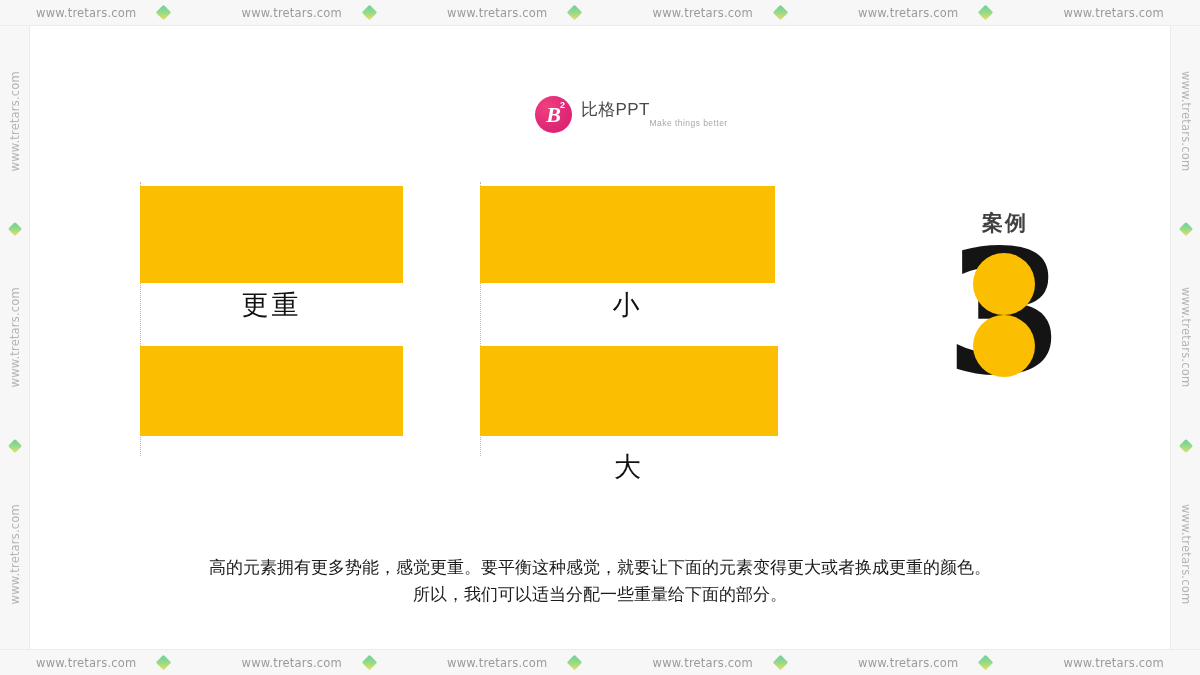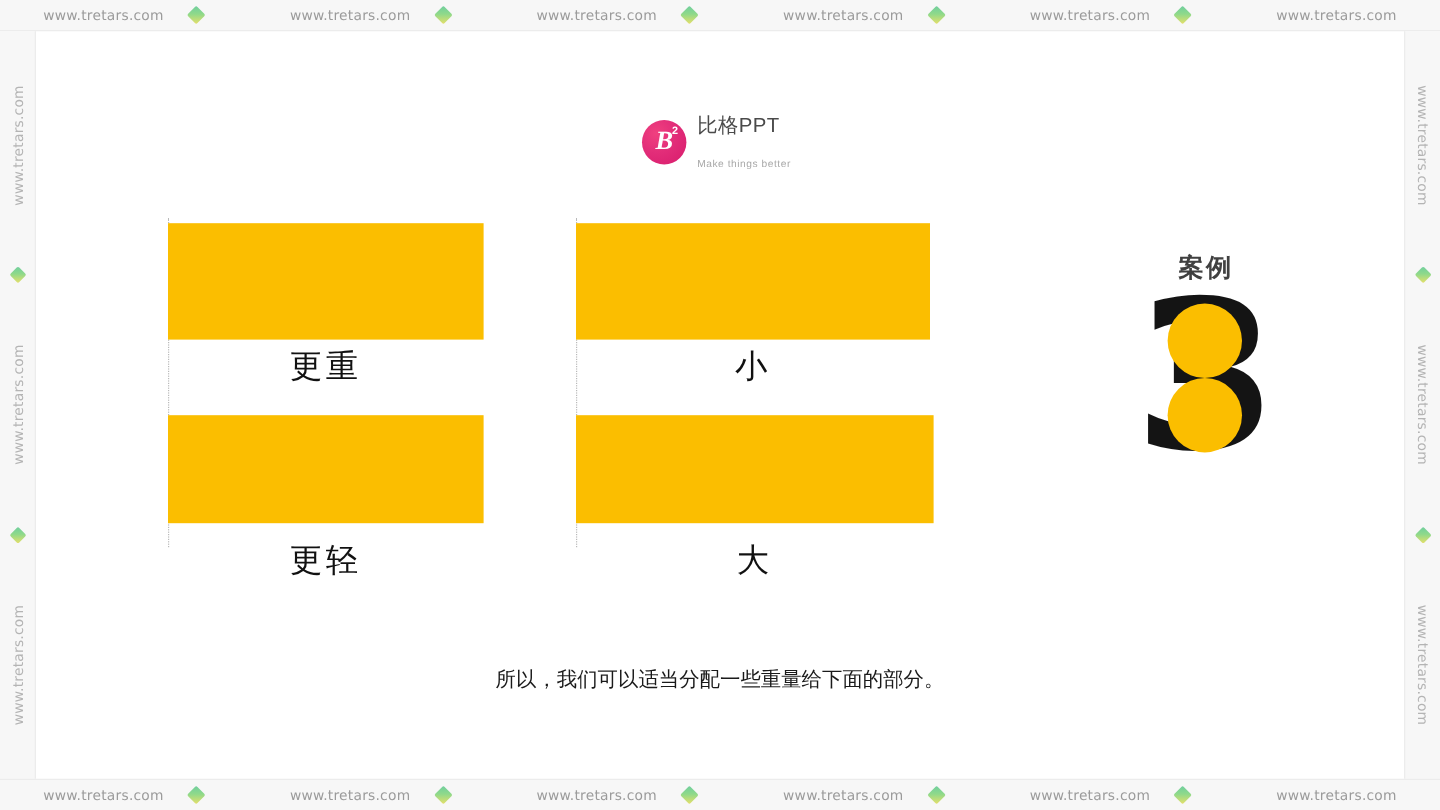--- a/index.html
+++ b/index.html
@@ -119,21 +119,21 @@
   }
   .logo-mark .sup {
     position: absolute;
     right: 7px;
     top: 5px;
     color: #ffffff;
     font-size: 9px;
     font-weight: bold;
     line-height: 1;
   }
-  .logo-words { display: flex; flex-direction: column; line-height: 1.05; }
+  .logo-words { display: flex; line-height: 1.05; }
   .logo-main {
     font-size: 17px;
     color: #4a4a4a;
     letter-spacing: .3px;
   }
   .logo-sub {
     font-size: 8.5px;
     color: #a8a8a8;
     letter-spacing: .45px;
     margin-top: 18px;
@@ -290,37 +290,37 @@
       <span class="logo-sub">Make things better</span>
     </span>
   </div>
 
   <div class="guide" style="left:110px; top:156px; height:274px;"></div>
   <div class="guide" style="left:450px; top:156px; height:274px;"></div>
 
   <div class="bar" style="left:110px; top:160px; width:263px; height:97px;"></div>
   <div class="col-label" style="left:110px; top:261px; width:263px;">更重</div>
   <div class="bar" style="left:110px; top:320px; width:263px; height:90px;"></div>
-  <div class="col-label" style="left:110px; top:423px; width:263px;">更轻</div>
 
   <div class="bar" style="left:450px; top:160px; width:295px; height:97px;"></div>
   <div class="col-label" style="left:450px; top:261px; width:295px;">小</div>
   <div class="bar" style="left:450px; top:320px; width:298px; height:90px;"></div>
   <div class="col-label" style="left:450px; top:423px; width:298px;">大</div>
 
   <div class="case-title">案例</div>
 
   <div class="numeral-wrap">
     <div class="numeral">3</div>
     <div class="dot upper"></div>
     <div class="dot lower"></div>
   </div>
 
 
   <div class="footer-note">
+    <div>高的元素拥有更多势能，感觉更重。要平衡这种感觉，就要让下面的元素变得更大或者换成更重的颜色。</div>
     <div>所以，我们可以适当分配一些重量给下面的部分。</div>
   </div>
 
 </div>
 
 <div class="wm-bar bottom">
   <div class="wm-cell">
     <span class="wm-text">www.tretars.com</span>
     <span class="diamond"></span>
   </div>

